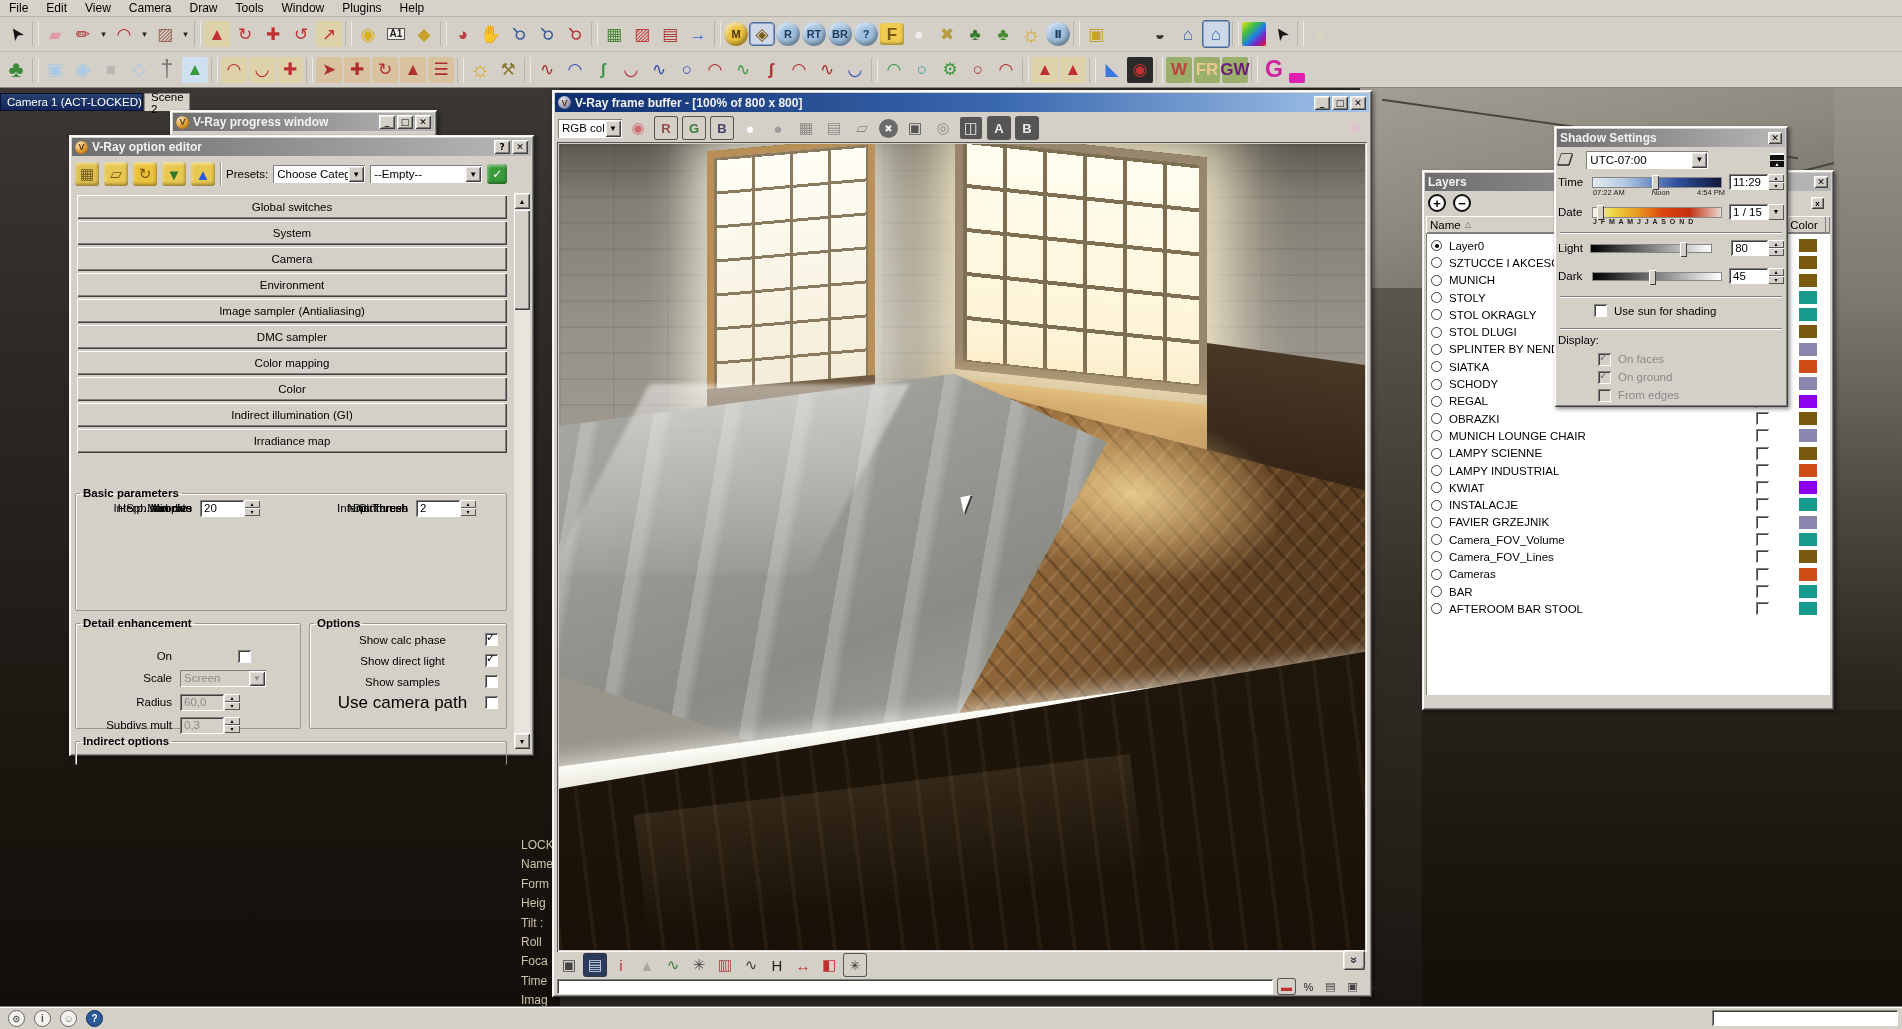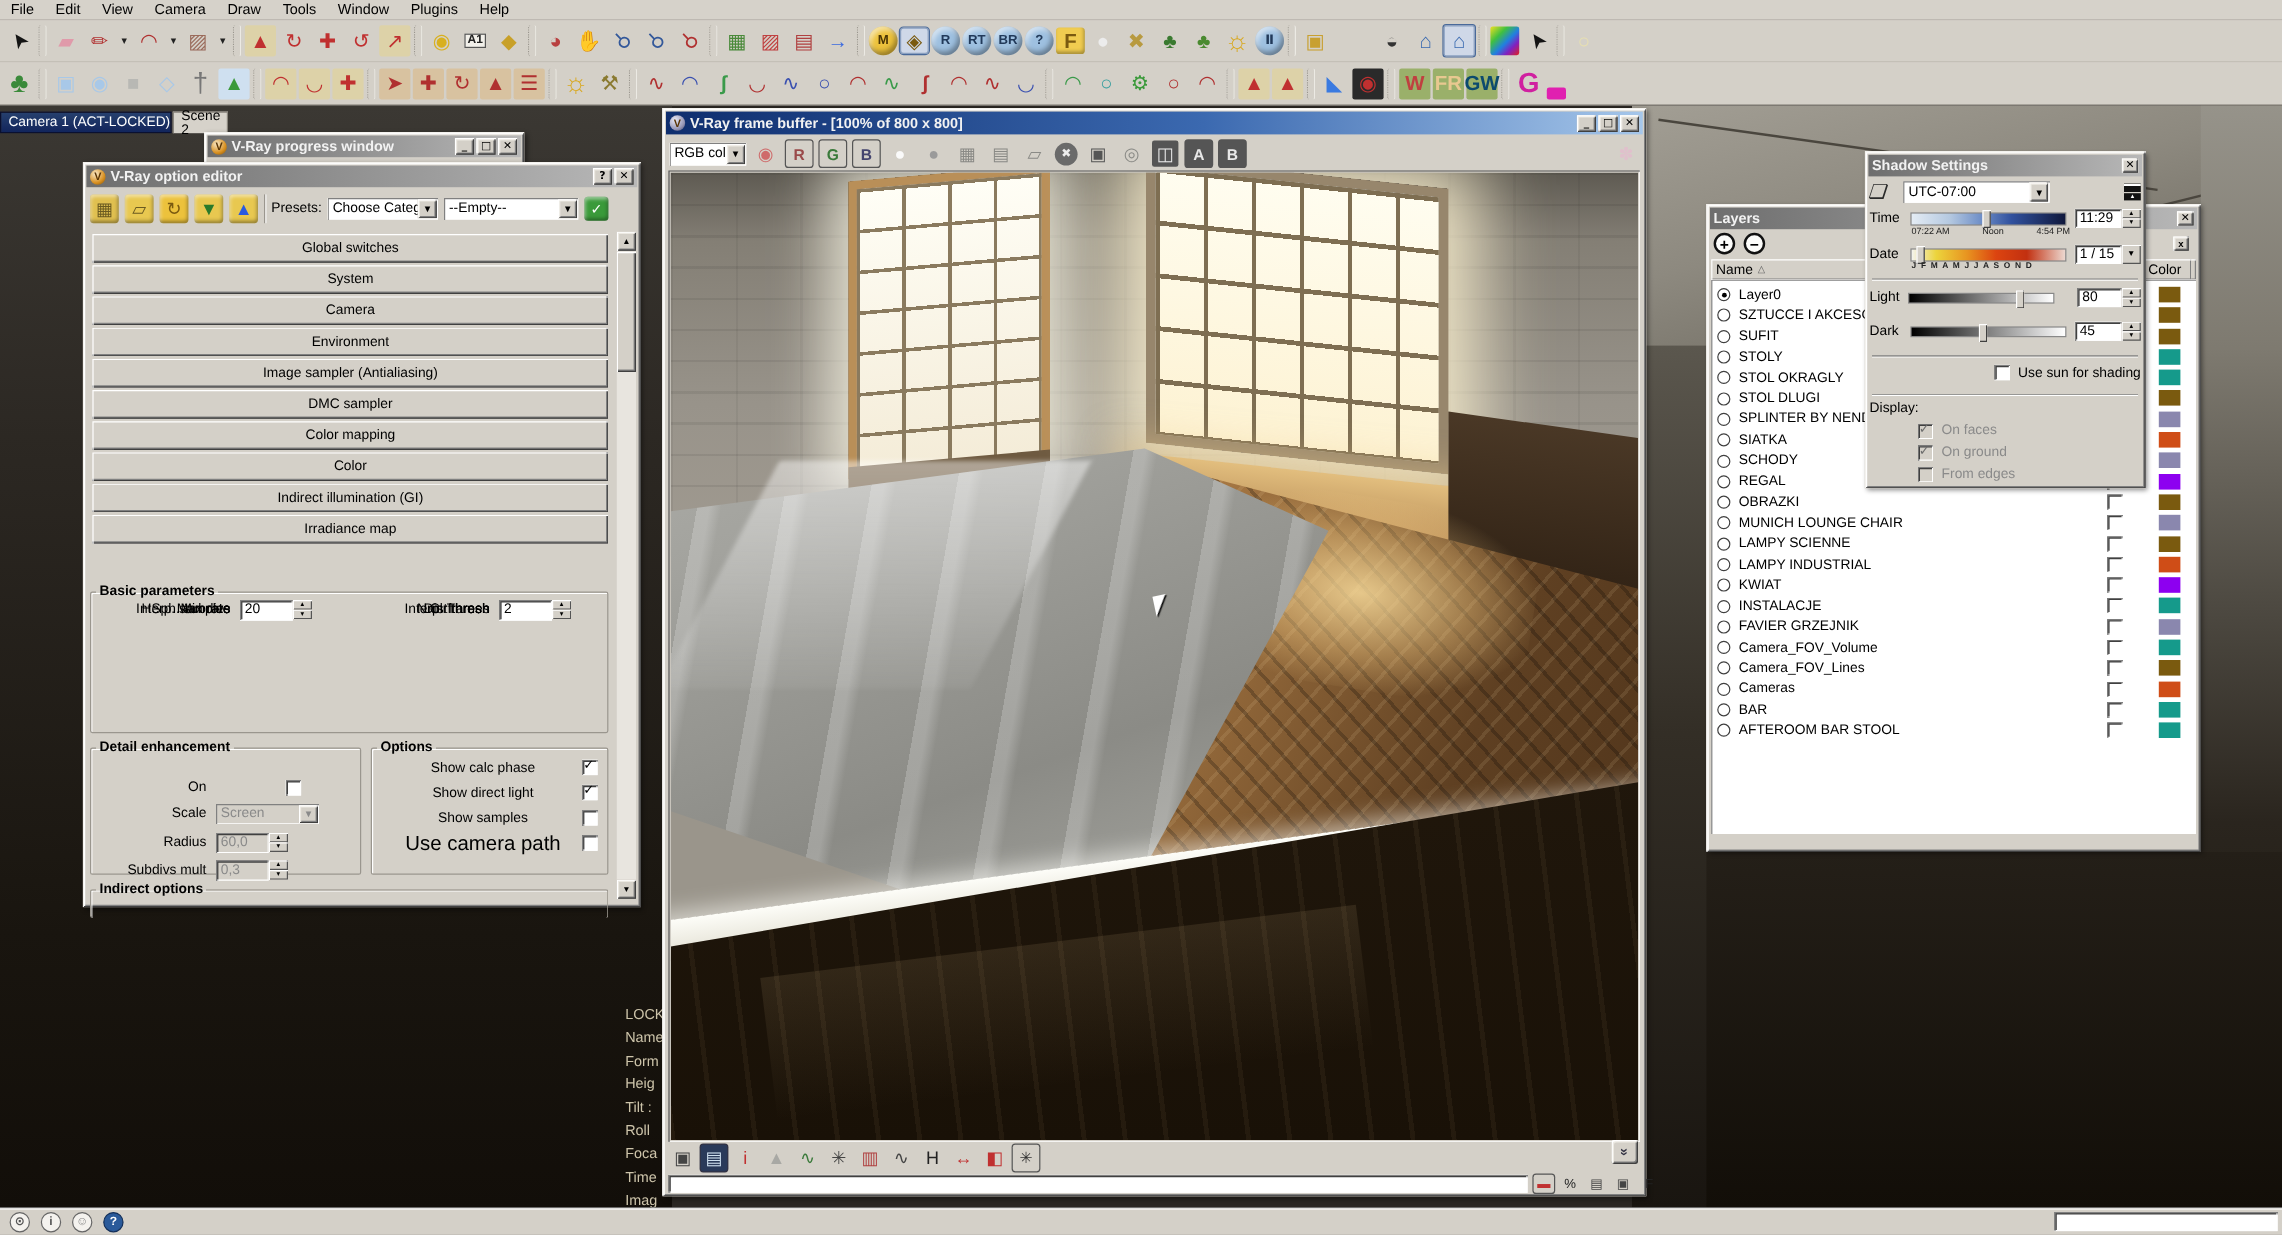--- a/index.html
+++ b/index.html
@@ -594,21 +594,21 @@
 
     <span class="ticon bold" style="background: rgb(154, 176, 106);">
       <span class="g" style="color: rgb(192, 64, 64);">W</span>
     </span>
 
     <span class="ticon bold" style="background: rgb(154, 176, 106);">
       <span class="g" style="color: rgb(232, 200, 144);">FR</span>
     </span>
 
     <span class="ticon bold" style="background: rgb(154, 176, 106);">
-      <span class="g" style="color: #0c4a6e;">GW</span>
+      <span class="g" style="color: #701a75;">GW</span>
     </span>
 
     <span class="ticon sep">
       <span class="g"></span>
     </span>
 
     <span class="ticon bold big">
       <span class="g" style="color: rgb(208, 32, 160);">G</span>
     </span>
 
@@ -1078,21 +1078,21 @@
 
       <div class="lrow">
         <span class="radio"></span>
         <span class="lname">SZTUCCE I AKCESORIA</span>
         <span class="cb lcb"></span>
         <span class="lsw" style="background: rgb(122, 90, 15);"></span>
       </div>
 
       <div class="lrow">
         <span class="radio"></span>
-        <span class="lname">SUFIT</span>
+        <span class="lname">MUNICH</span>
         <span class="cb lcb"></span>
         <span class="lsw" style="background: rgb(122, 90, 15);"></span>
       </div>
 
       <div class="lrow">
         <span class="radio"></span>
         <span class="lname">STOLY</span>
         <span class="cb lcb"></span>
         <span class="lsw" style="background: rgb(21, 154, 139);"></span>
       </div>
@@ -1296,21 +1296,21 @@
     </span>
     <span class="field shvalbox" style="margin-left:8px;">45</span>
     <span class="spin">
         <i>▴</i>
         <i>▾</i>
       </span>
   </div>
 
   <div class="sh-sep" style="top:170px;"></div>
 
-  <div class="sh-row" style="top:178px; padding-left:36px;justify-content:flex-end;">
+  <div class="sh-row" style="top:178px; padding-left:36px;">
     <span class="cb"></span>
     <span style="margin-left:7px;">Use sun for shading</span>
   </div>
 
   <div class="sh-sep" style="top:202px;"></div>
 
   <div class="sh-row" style="top:208px;">
     <span>Display:</span>
   </div>
 

